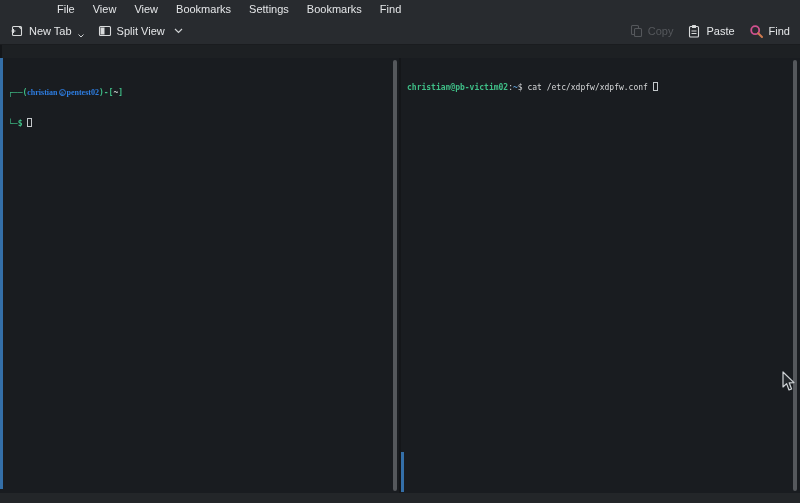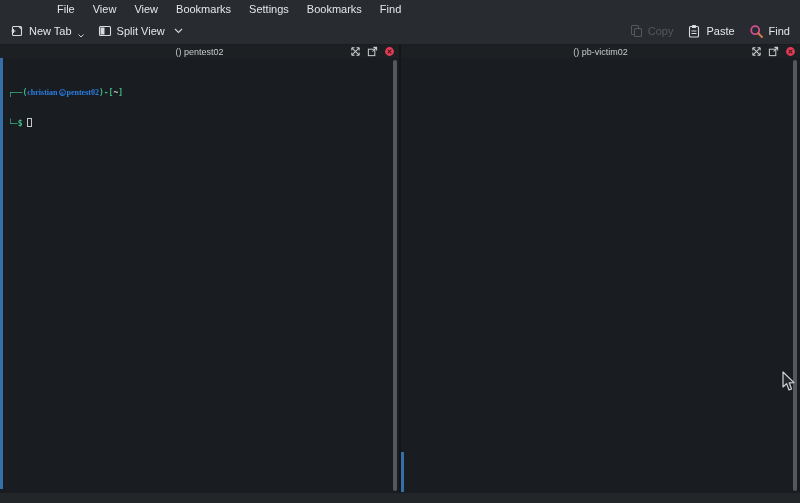--- a/index.html
+++ b/index.html
@@ -165,86 +165,43 @@
         <circle cx="6.2" cy="6.2" r="4" fill="none" stroke="#d1518f" stroke-width="1.8"></circle>
         <path d="M9.2 9.2 L13 13" stroke="#cf7a4e" stroke-width="2" stroke-linecap="round"></path>
       </svg>
     </span>
     <span>Find</span>
   </div>
 </div>
 
 <div class="headers">
 
-  <div class="pane-header left">
-    <span>() pentest02</span>
-    <span class="header-icons">
-      <span>
-        <svg width="11" height="11" viewBox="0 0 12 12">
-          <path d="M2 2 L10 10 M10 2 L2 10" stroke="#c9cccf" stroke-width="1.1" fill="none"></path>
-          <path d="M2 2 h3 M2 2 v3 M10 2 h-3 M10 2 v3 M2 10 h3 M2 10 v-3 M10 10 h-3 M10 10 v-3" stroke="#c9cccf" stroke-width="1.1" fill="none"></path>
-        </svg>
-      </span>
-      <span>
-        <svg width="11" height="11" viewBox="0 0 12 12">
-          <rect x="1.5" y="3.5" width="7" height="7" fill="none" stroke="#c9cccf" stroke-width="1.1"></rect>
-          <path d="M6 6 L10.5 1.5 M7 1.5 h3.5 v3.5" fill="none" stroke="#c9cccf" stroke-width="1.1"></path>
-        </svg>
-      </span>
-      <span>
-        <svg width="11" height="11" viewBox="0 0 12 12">
-          <circle cx="6" cy="6" r="4.8" fill="#e93a55"></circle>
-          <path d="M4 4 L8 8 M8 4 L4 8" stroke="#3a2026" stroke-width="1.2"></path>
-        </svg>
-      </span>
-    </span>
-  </div>
 
   <div class="gap"></div>
 
-  <div class="pane-header right">
-    <span>() pb-victim02</span>
-    <span class="header-icons">
-      <span>
-        <svg width="11" height="11" viewBox="0 0 12 12">
-          <path d="M2 2 L10 10 M10 2 L2 10" stroke="#c9cccf" stroke-width="1.1" fill="none"></path>
-          <path d="M2 2 h3 M2 2 v3 M10 2 h-3 M10 2 v3 M2 10 h3 M2 10 v-3 M10 10 h-3 M10 10 v-3" stroke="#c9cccf" stroke-width="1.1" fill="none"></path>
-        </svg>
-      </span>
-      <span>
-        <svg width="11" height="11" viewBox="0 0 12 12">
-          <rect x="1.5" y="3.5" width="7" height="7" fill="none" stroke="#c9cccf" stroke-width="1.1"></rect>
-          <path d="M6 6 L10.5 1.5 M7 1.5 h3.5 v3.5" fill="none" stroke="#c9cccf" stroke-width="1.1"></path>
-        </svg>
-      </span>
-      <span>
-        <svg width="11" height="11" viewBox="0 0 12 12">
-          <circle cx="6" cy="6" r="4.8" fill="#e93a55"></circle>
-          <path d="M4 4 L8 8 M8 4 L4 8" stroke="#3a2026" stroke-width="1.2"></path>
-        </svg>
-      </span>
-    </span>
-  </div>
 </div>
 
 <div class="terminals">
 
   <div class="pane left">
     <div class="focus-bar"></div>
     <div class="term-content">
       <div class="term-line"><span class="g">┌──(</span><span class="b">christian</span><span class="kali-at">@</span><span class="b">pentest02</span><span class="g">)-[</span><span class="w">~</span><span class="g">]</span></div>
       <div class="term-line"><span class="g">└─$ </span><span class="cursor"></span></div>
     </div>
     <div class="scrollbar-thumb"></div>
   </div>
 
   <div class="divider"></div>
 
   <div class="pane right">
     <div class="focus-bar"></div>
+    <div class="term-content">
+      <div class="term-line"><span class="g bold">christian@pb-victim02</span><span class="w">:</span><span class="t bold">~</span><span class="w">$</span><span class="w"> cat /etc/xdpfw/xdpfw.conf </span><span class="cursor"></span></div>
+    </div>
     <div class="scrollbar-thumb"></div>
   </div>
 </div>
 
 <div class="bottom-strip"></div>
 
 <div class="mouse">
   <svg width="14" height="21" viewBox="0 0 14 21">
     <path d="M1 1 L1 16 L4.6 12.6 L7 19 L9.6 18 L7.2 11.8 L12 11.6 Z" fill="#23272b" stroke="#cfd3d6" stroke-width="1.2" stroke-linejoin="round"></path>
   </svg>

